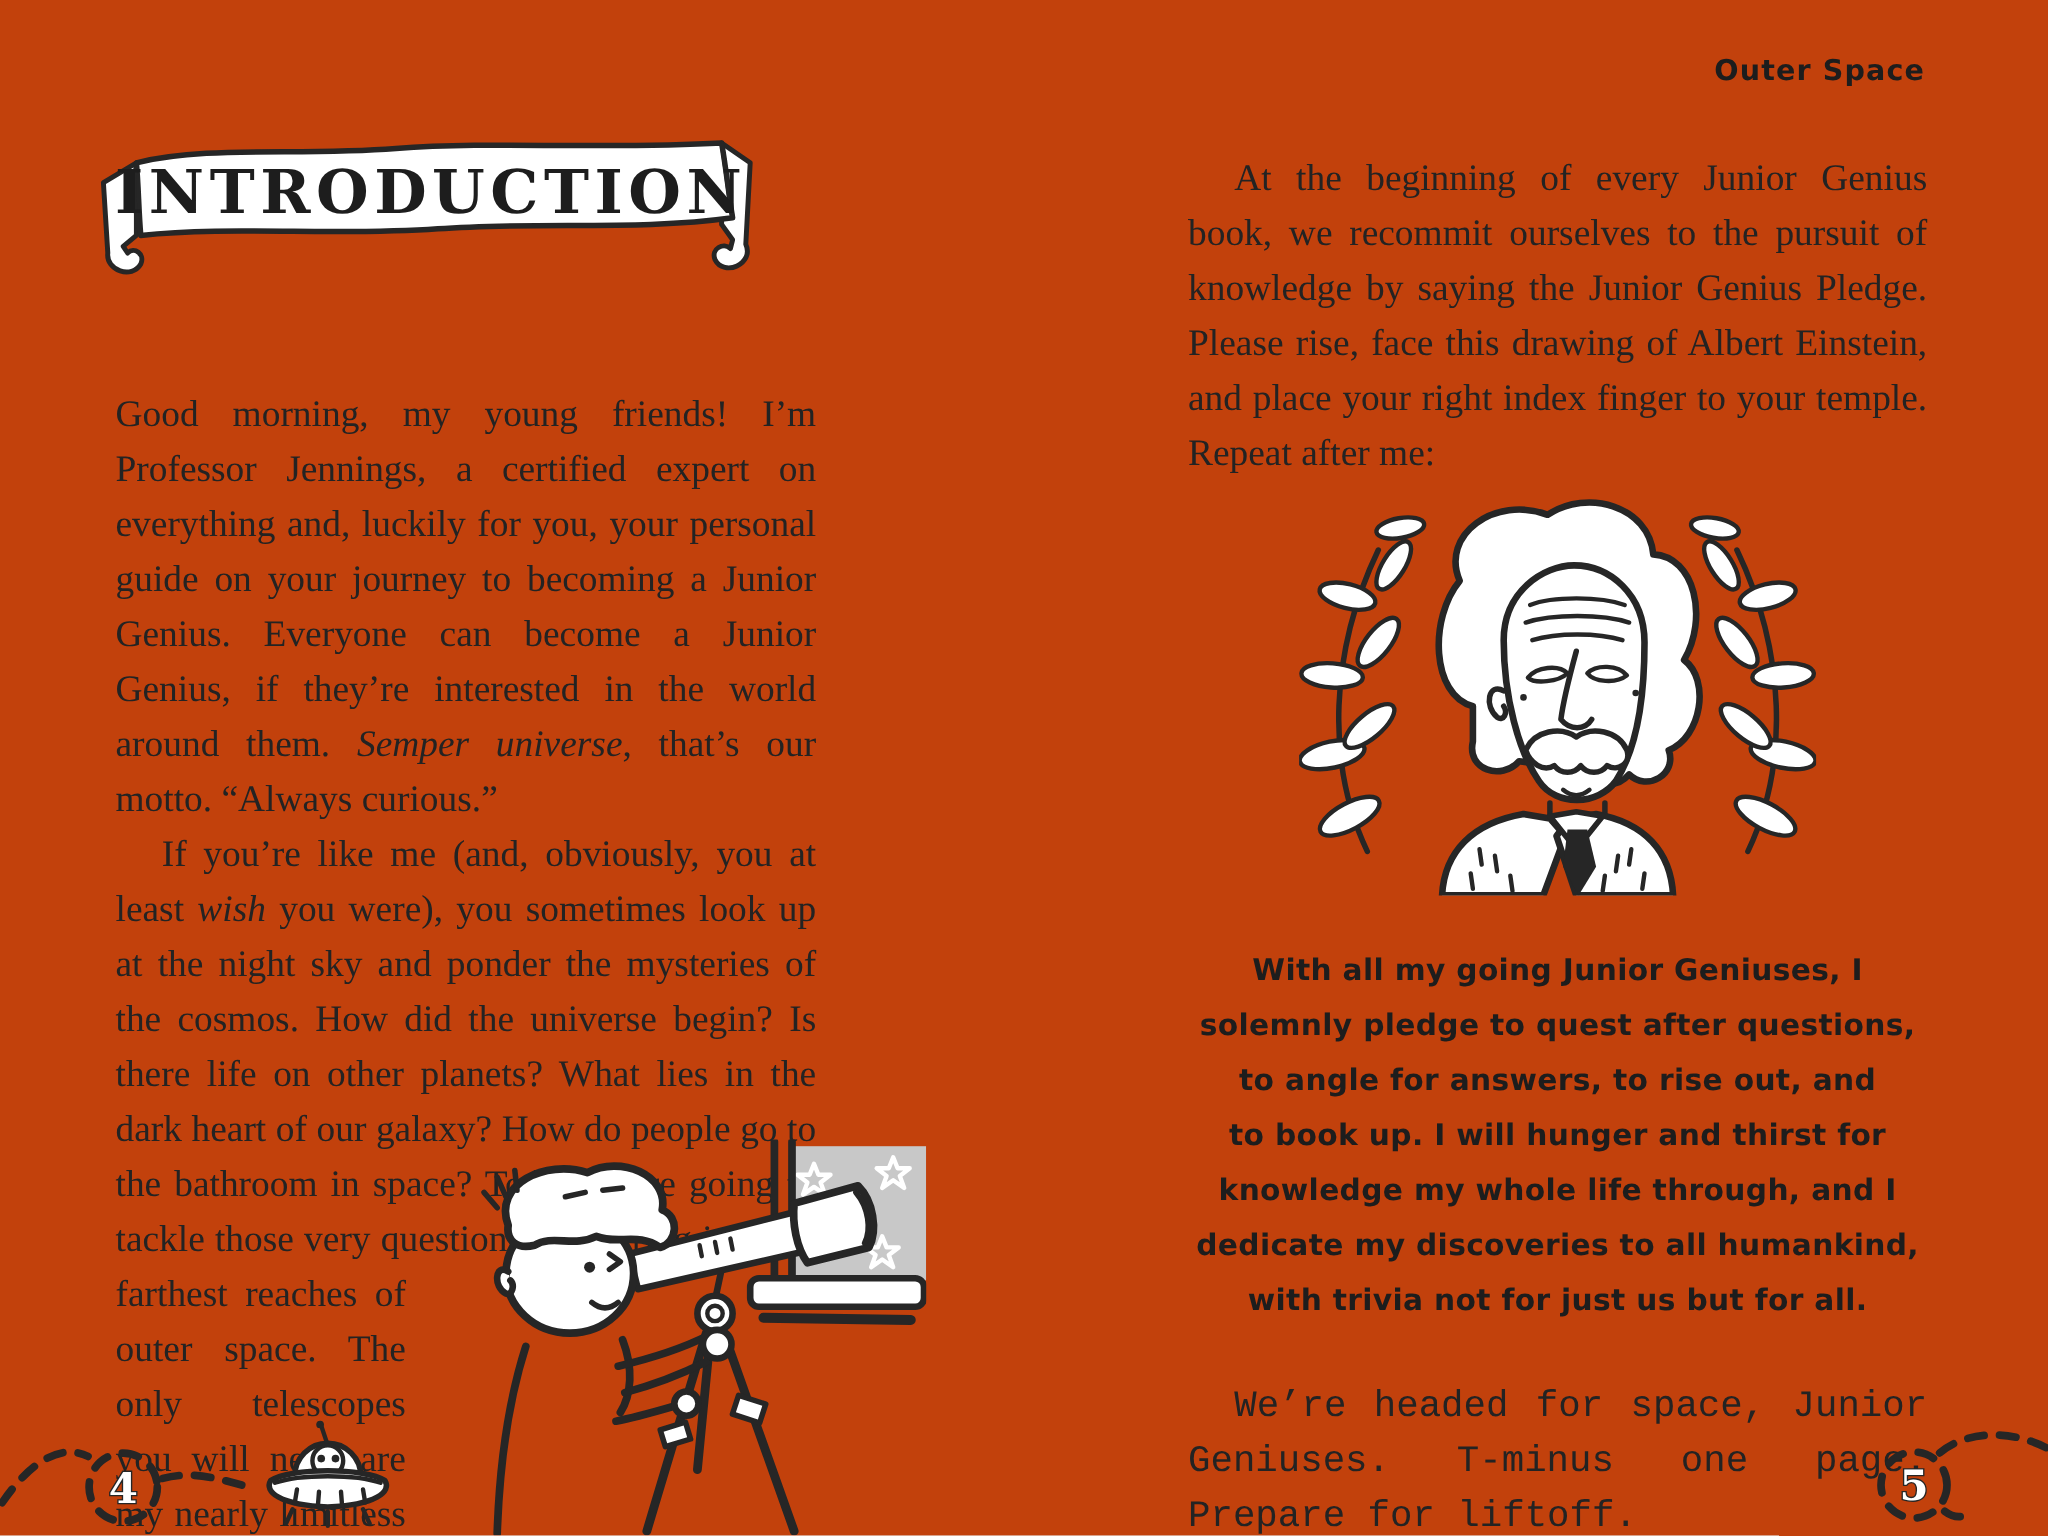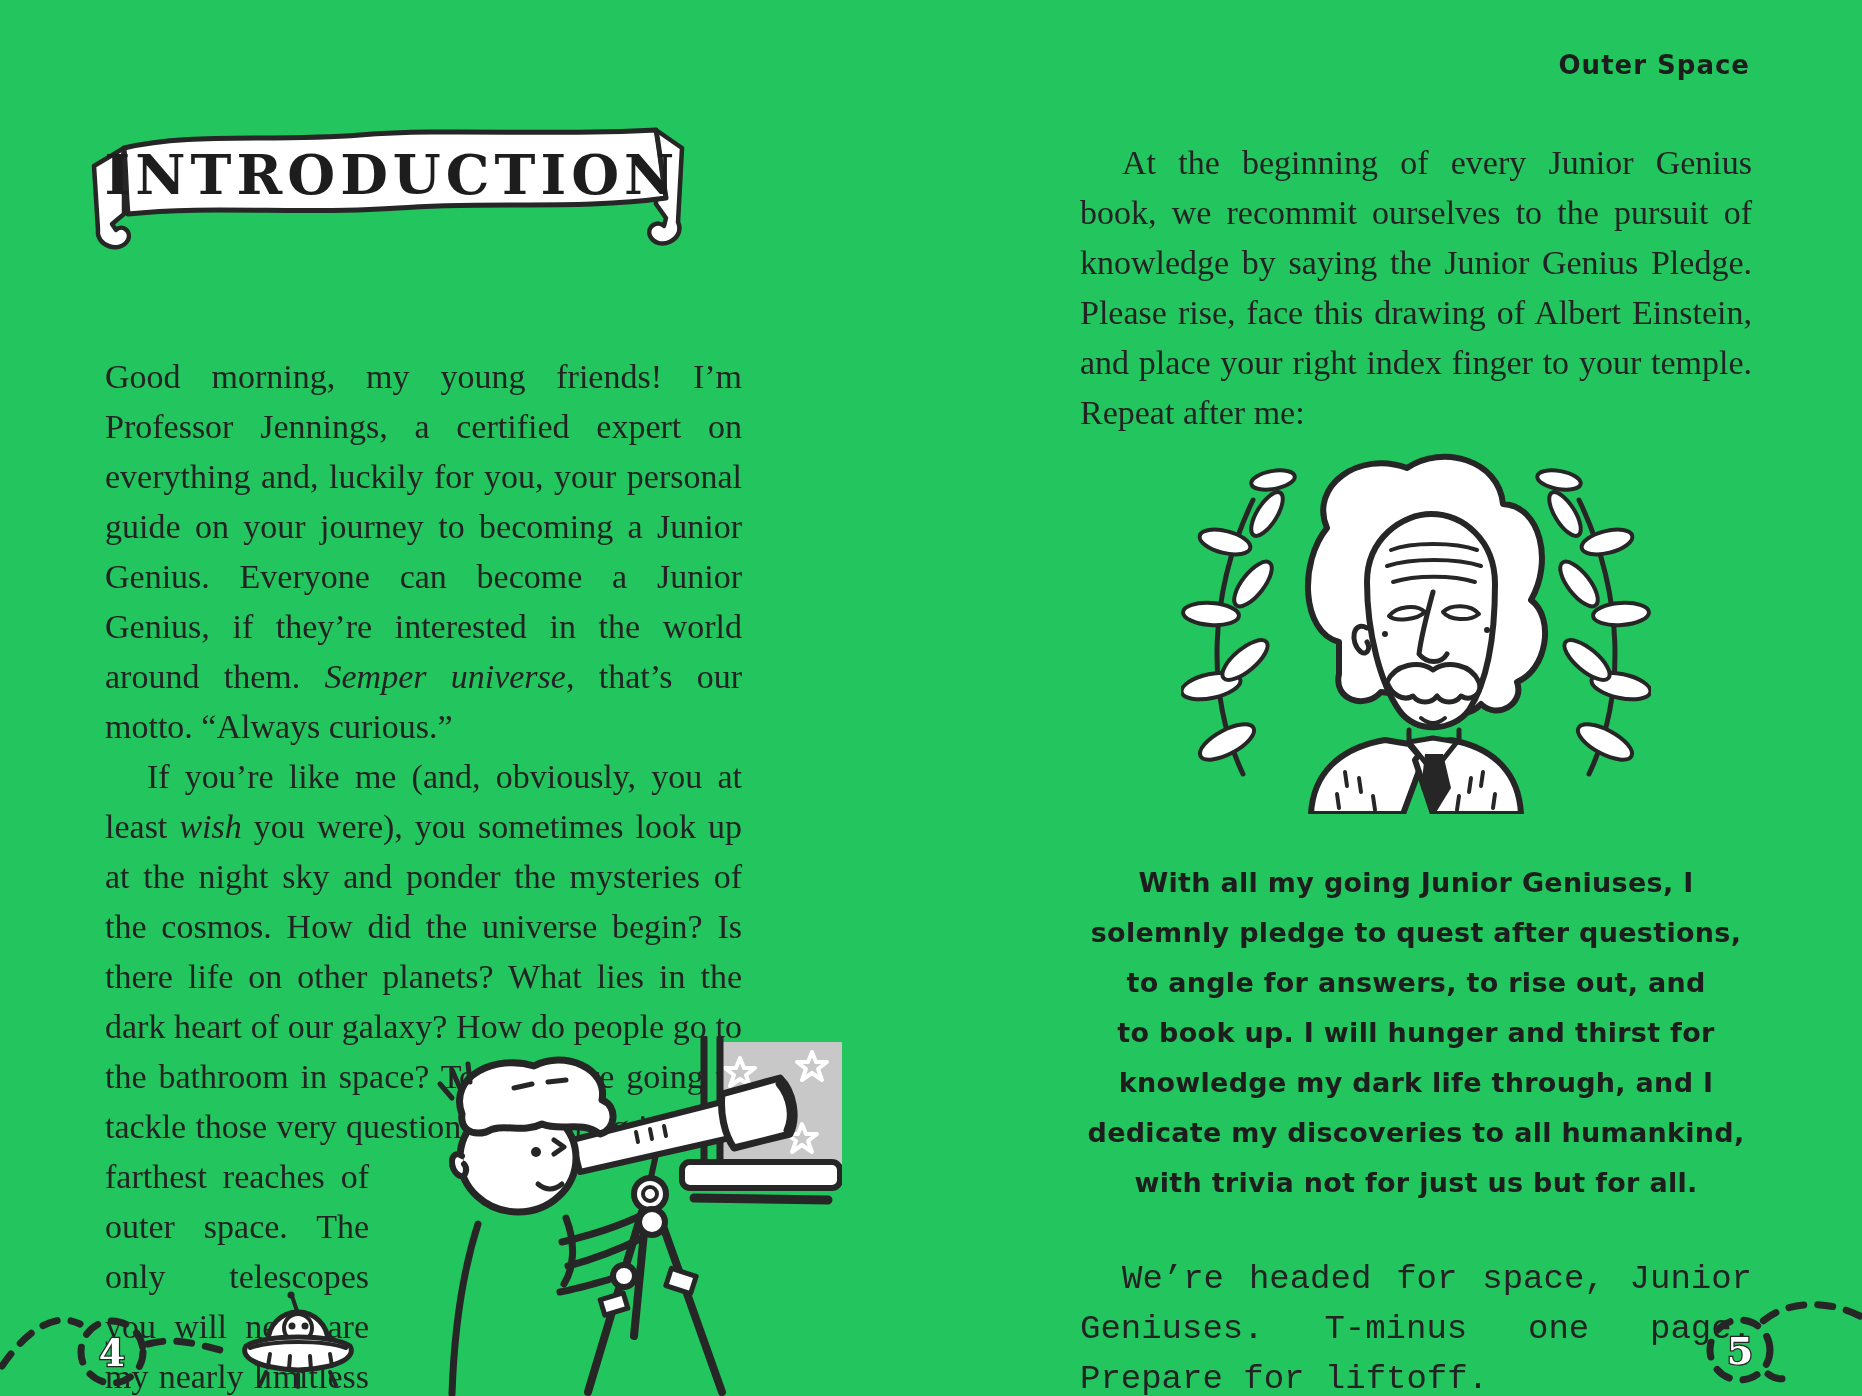--- a/index.html
+++ b/index.html
@@ -1,18 +1,18 @@
 <!DOCTYPE html>
 <html><head>
 <meta charset="utf-8">
 <style>
   html,body { margin:0; padding:0; background:#e8e8e8; }
   .spread {
     position:relative; width:1862px; height:1396px;
-    background:#22c55e; overflow:hidden;
+    background:#c2410c; overflow:hidden;
     font-family:"Liberation Serif","DejaVu Serif",serif;
     color:#232323;
   }
   svg { display:block; }
   .stroke { fill:none; stroke:#262626; stroke-linecap:round; stroke-linejoin:round; }
   .fillw  { fill:#ffffff; stroke:#262626; stroke-linecap:round; stroke-linejoin:round; }
 
   
   .running-header {
     position:absolute; top:50px; right:112px;
@@ -288,21 +288,21 @@
           </g>
         </g>
       </svg>
     </div>
 
     <div class="pledge">
       <div class="pledge-line">With all my going Junior Geniuses, I</div>
       <div class="pledge-line">solemnly pledge to quest after questions,</div>
       <div class="pledge-line">to angle for answers, to rise out, and</div>
       <div class="pledge-line">to book up. I will hunger and thirst for</div>
-      <div class="pledge-line">knowledge my dark life through, and I</div>
+      <div class="pledge-line">knowledge my whole life through, and I</div>
       <div class="pledge-line">dedicate my discoveries to all humankind,</div>
       <div class="pledge-line">with trivia not for just us but for all.</div>
     </div>
 
     <p class="body-par indent after-pledge">We’re headed for space, Junior Geniuses. T-minus one page. Prepare for liftoff.</p>
   </div>
 
   <div class="footer-right">
     <svg width="194" height="114" viewBox="0 0 194 114">
       <g class="stroke" stroke-width="7" stroke-dasharray="15 14">

